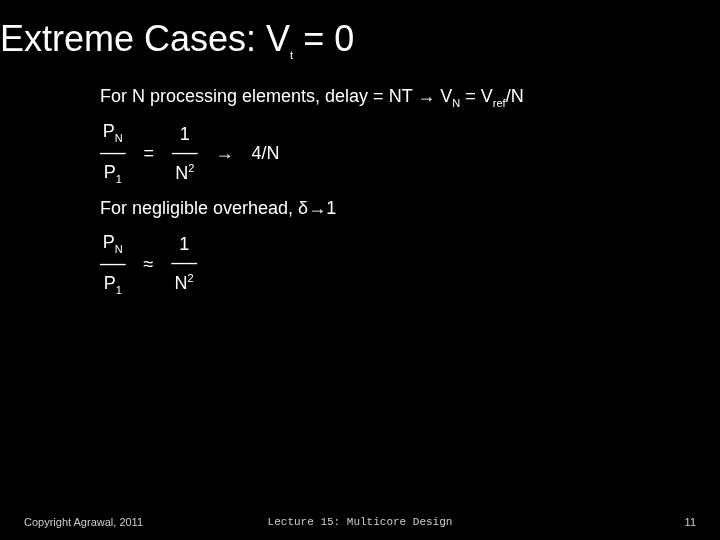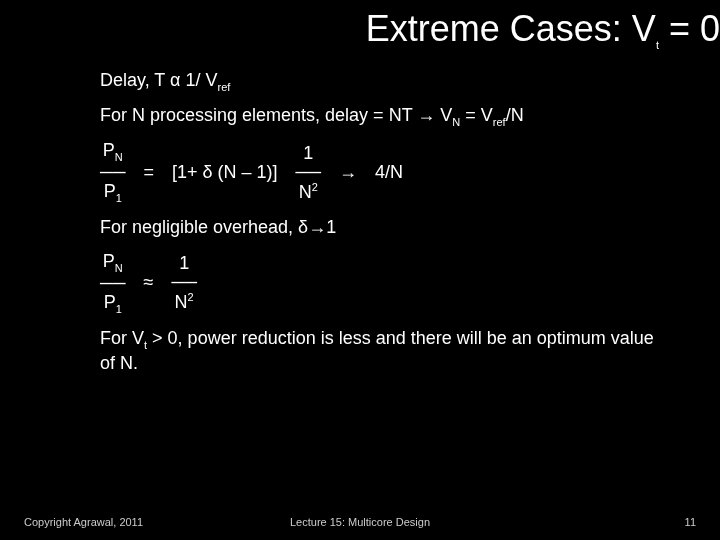--- a/index.html
+++ b/index.html
@@ -1,63 +1,59 @@
 <!DOCTYPE html>
 <html><head>
 <meta charset="utf-8">
 <style>
   * { margin: 0; padding: 0; box-sizing: border-box; }
   html, body { width: 720px; height: 540px; background: #000; color: #fff; font-family: Arial, sans-serif; overflow: hidden; }
   .slide { width: 720px; height: 540px; position: relative; padding: 0; }
-  .title { font-size: 36px; text-align: right; padding-top: 8px; padding-bottom: 18px; font-weight: normal; color: #fff; }
+  .title { font-size: 36px; text-align: left; padding-top: 18px; padding-bottom: 18px; font-weight: normal; color: #fff; }
   .sub { font-size: 11px; vertical-align: sub; }
   .content { padding-left: 100px; padding-right: 50px; font-size: 18px; line-height: 1.3; }
   .line { margin-bottom: 10px; }
   .eq-row { display: flex; align-items: center; margin-bottom: 12px; gap: 18px; }
   .frac { display: inline-flex; flex-direction: column; align-items: center; line-height: 1.05; }
   .frac-top { }
   .frac-bar { width: 100%; text-align: center; }
   .frac-bot { }
   .sup { font-size: 11px; vertical-align: super; }
   .footer { position: absolute; bottom: 12px; left: 0; width: 100%; display: flex; justify-content: space-between; font-size: 11px; padding: 0 24px; color: #ccc; }
   .footer-left { }
-  .footer-center { position: absolute; left: 50%; transform: translateX(-50%); }
+  .footer-center { position: absolute; left: 50%; transform: translateX(-50%); font-family: Liberation Mono, monospace; }
   .footer-right { }
   .gap12 { margin-top: 6px; margin-bottom: 12px; }
 </style>
 </head>
 <body>
 <div class="slide">
 
   <h1 class="title">
     <span>Extreme Cases: V</span><span class="sub">t</span>
     <span> = 0</span>
   </h1>
 
   <div class="content">
 
-    <div class="line">
-      <span>Delay, T α  1/ V</span><span class="sub">ref</span>
-    </div>
 
     <div class="line gap12">
       <span>For N processing elements, delay = NT  → </span>
       <span>V</span><span class="sub">N</span>
       <span> = </span>
       <span>V</span><span class="sub">ref</span><span>/N</span>
     </div>
 
     <div class="eq-row">
       <span class="frac">
         <span class="frac-top"><span>P</span><span class="sub">N</span></span>
         <span class="frac-bar">──</span>
         <span class="frac-bot"><span>P</span><span class="sub">1</span></span>
       </span>
       <span>=</span>
-      <span>[1+ δ (N – 1)]</span>
       <span class="frac">
         <span class="frac-top">1</span>
         <span class="frac-bar">──</span>
         <span class="frac-bot"><span>N</span><span class="sup">2</span></span>
       </span>
       <span>→</span>
       <span>4/N</span>
     </div>
 
     <div class="line gap12">For negligible overhead, δ→1</div>
@@ -69,24 +65,20 @@
         <span class="frac-bot"><span>P</span><span class="sub">1</span></span>
       </span>
       <span>≈</span>
       <span class="frac">
         <span class="frac-top">1</span>
         <span class="frac-bar">──</span>
         <span class="frac-bot"><span>N</span><span class="sup">2</span></span>
       </span>
     </div>
 
-    <div class="line" style="margin-top:6px;">
-      <span>For V</span><span class="sub">t</span>
-      <span> &gt; 0, power reduction is less and there will be an optimum value of N.</span>
-    </div>
 
   </div>
 
   <div class="footer">
     <span class="footer-left">Copyright Agrawal, 2011</span>
     <span class="footer-center">Lecture 15: Multicore Design</span>
     <span class="footer-right">11</span>
   </div>
 
 </div>

